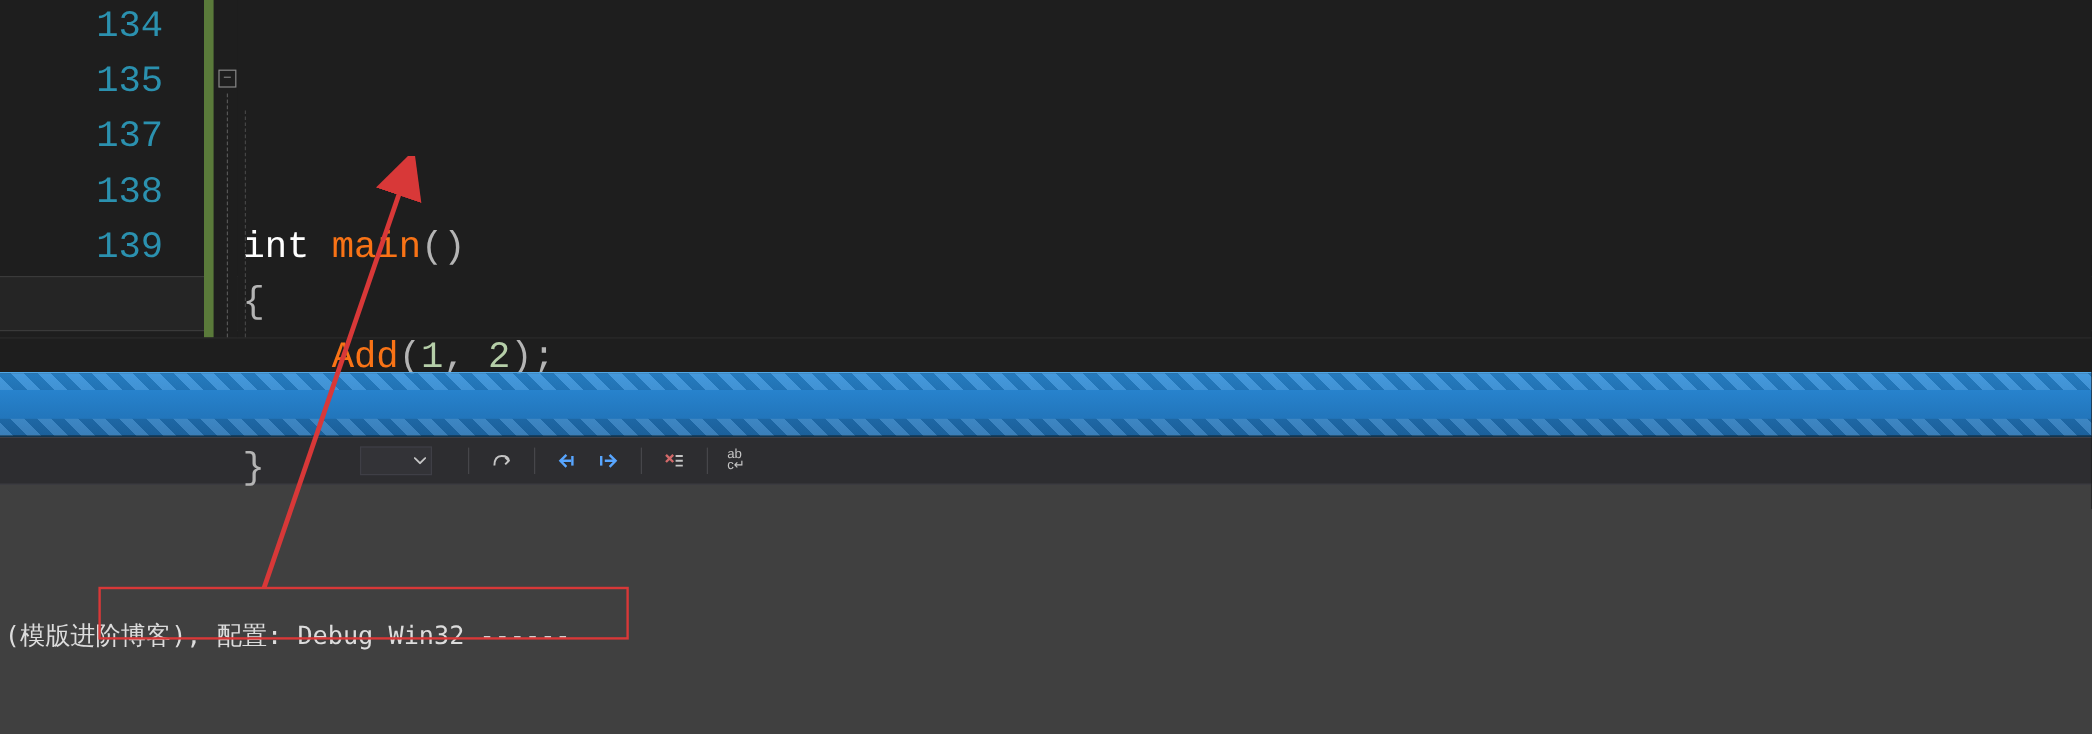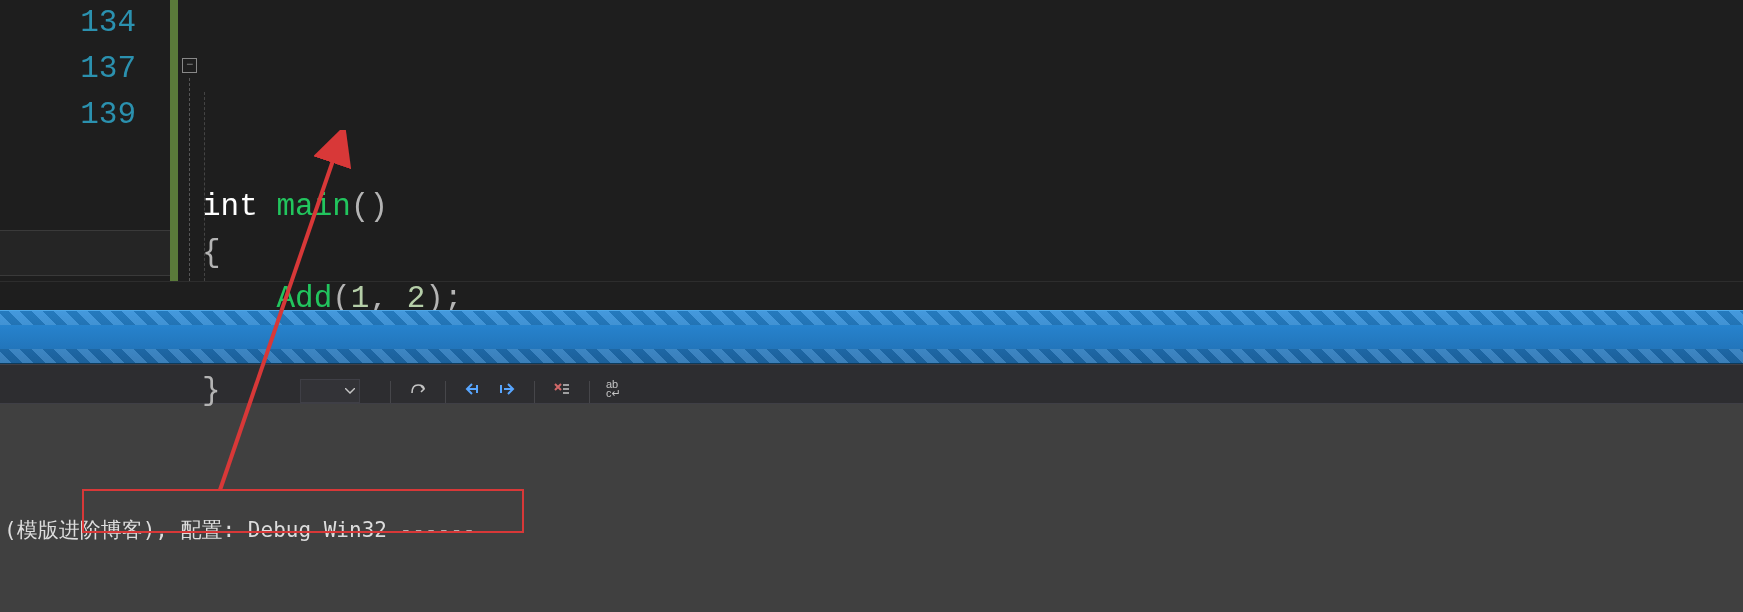--- a/index.html
+++ b/index.html
@@ -71,21 +71,21 @@
   }
   .code-col .line { height: 46px; padding-left: 4px; }
   .indent-guide {
     position: absolute;
     left: 6px;
     top: 92px;
     bottom: 0;
     border-left: 1px dashed #444;
   }
   .kw   { color: #ffffff; }
-  .fn   { color: #22c55e; }
+  .fn   { color: #f97316; }
   .p    { color: #b4b4b4; }
   .num  { color: #b5cea8; }
   .txt  { color: #dcdcdc; }
   .br   { color: #b4b4b4; }
   .hl-row {
     position: absolute;
     left: 0; right: 0;
     top: 230px;
     height: 46px;
     background: rgba(255,255,255,0.03);
@@ -110,21 +110,21 @@
     background: repeating-linear-gradient(45deg,
       rgba(255,255,255,0.12) 0 8px,
       rgba(0,0,0,0.12) 8px 16px);
   }
   .blue-band::before { top: 0; }
   .blue-band::after  { bottom: 0; }
   .toolbar {
     height: 40px;
     background: #2d2d30;
     display: flex;
-    align-items: flex-end;
+    align-items: center;
     padding-left: 300px;
     gap: 0;
     border-top: 1px solid #3f3f46;
     border-bottom: 1px solid #3f3f46;
   }
   .tb-drop {
     width: 60px; height: 24px;
     background: #333337;
     border: 1px solid #3f3f46;
     margin-right: 20px;
@@ -182,21 +182,23 @@
     pointer-events: none;
   }
 </style>
 </head>
 <body>
 
 <div class="editor-area">
   <div class="hl-row"></div>
   <div class="gutter" id="gutter">
       <div>134</div>
+      <div>135</div>
       <div>137</div>
+      <div>138</div>
       <div>139</div>
     </div>
   <div class="fold-col">
     <div class="fold-box"><span>−</span></div>
     <div class="fold-line"></div>
   </div>
   <div class="code-col" id="code">
     <div class="indent-guide"></div>
   <div class="line"></div><div class="line"><span class="kw">int</span><span class="txt"> </span><span class="fn">main</span><span class="p">()</span></div><div class="line"><span class="br">{</span></div><div class="line"><span class="txt">    </span><span class="fn">Add</span><span class="p">(</span><span class="num">1</span><span class="p">, </span><span class="num">2</span><span class="p">);</span></div><div class="line"><span class="txt">    </span><span class="fn">func</span><span class="p">(</span><span class="num">1</span><span class="p">, </span><span class="num">2</span><span class="p">);</span></div><div class="line"><span class="br">}</span></div></div>
 </div>

